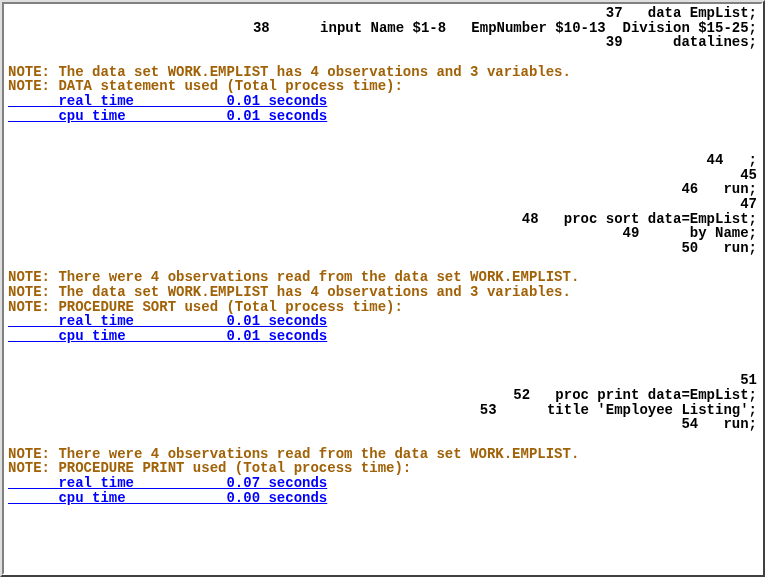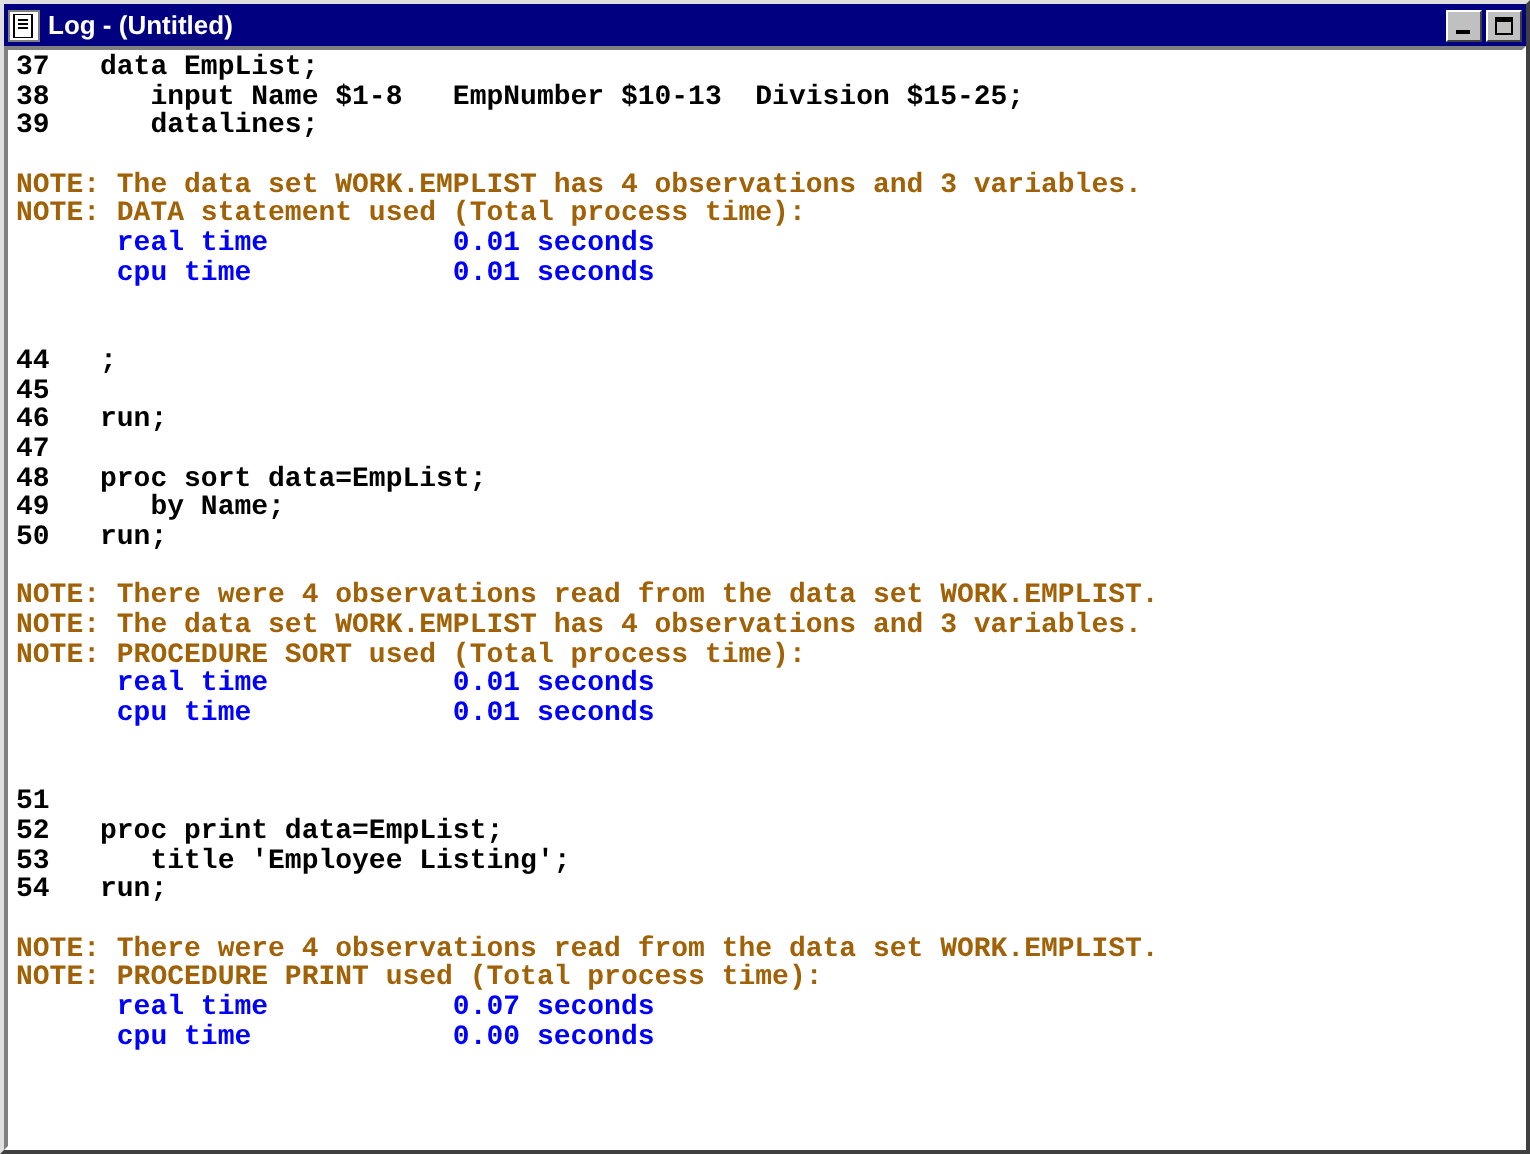--- a/index.html
+++ b/index.html
@@ -63,46 +63,22 @@
     margin: 0;
     overflow: auto;
     padding: 2px 4px;
     font-family: "Courier New", monospace;
     font-size: 14px;
     line-height: 1.05;
     white-space: pre;
     font-weight: bold;
   }
   .line { display: block; }
-  .src { color: #000000; }
+  .src { color: #000000; text-align: right; }
   .note { color: #a16207; }
-  .notedetail { color: #0000ff; }
+  .notedetail { color: #0000ff; text-decoration: underline; }
 </style>
 </head>
 <body>
 
 <div class="window">
-  <div class="titlebar">
-    <div class="titlebar-icon">
-      <svg width="12" height="12" viewBox="0 0 12 12">
-        <rect x="1" y="0" width="9" height="12" fill="#ffffff" stroke="#000" stroke-width="1"></rect>
-        <line x1="3" y1="3" x2="8" y2="3" stroke="#000" stroke-width="1"></line>
-        <line x1="3" y1="5" x2="8" y2="5" stroke="#000" stroke-width="1"></line>
-        <line x1="3" y1="7" x2="8" y2="7" stroke="#000" stroke-width="1"></line>
-      </svg>
-    </div>
-    <div class="titlebar-title">Log - (Untitled)</div>
-    <div class="titlebar-buttons">
-      <div class="winbtn">
-        <svg width="10" height="10" viewBox="0 0 10 10">
-            <rect x="1" y="7" width="7" height="2" fill="#000"></rect>
-          </svg>
-      </div>
-      <div class="winbtn">
-        <svg width="10" height="10" viewBox="0 0 10 10">
-            <rect x="1" y="1" width="8" height="8" fill="none" stroke="#000" stroke-width="1"></rect>
-            <rect x="1" y="1" width="8" height="2" fill="#000"></rect>
-          </svg>
-      </div>
-    </div>
-  </div>
   <div class="content" id="log-content"><span class="line src">37   data EmpList;</span><span class="line src">38      input Name $1-8   EmpNumber $10-13  Division $15-25;</span><span class="line src">39      datalines;</span><span class="line blank">&nbsp;</span><span class="line note">NOTE: The data set WORK.EMPLIST has 4 observations and 3 variables.</span><span class="line note">NOTE: DATA statement used (Total process time):</span><span class="line notedetail">      real time           0.01 seconds</span><span class="line notedetail">      cpu time            0.01 seconds</span><span class="line blank">&nbsp;</span><span class="line blank">&nbsp;</span><span class="line src">44   ;</span><span class="line src">45</span><span class="line src">46   run;</span><span class="line src">47</span><span class="line src">48   proc sort data=EmpList;</span><span class="line src">49      by Name;</span><span class="line src">50   run;</span><span class="line blank">&nbsp;</span><span class="line note">NOTE: There were 4 observations read from the data set WORK.EMPLIST.</span><span class="line note">NOTE: The data set WORK.EMPLIST has 4 observations and 3 variables.</span><span class="line note">NOTE: PROCEDURE SORT used (Total process time):</span><span class="line notedetail">      real time           0.01 seconds</span><span class="line notedetail">      cpu time            0.01 seconds</span><span class="line blank">&nbsp;</span><span class="line blank">&nbsp;</span><span class="line src">51</span><span class="line src">52   proc print data=EmpList;</span><span class="line src">53      title 'Employee Listing';</span><span class="line src">54   run;</span><span class="line blank">&nbsp;</span><span class="line note">NOTE: There were 4 observations read from the data set WORK.EMPLIST.</span><span class="line note">NOTE: PROCEDURE PRINT used (Total process time):</span><span class="line notedetail">      real time           0.07 seconds</span><span class="line notedetail">      cpu time            0.00 seconds</span><span class="line blank">&nbsp;</span></div>
 </div>
 
 </body></html>

